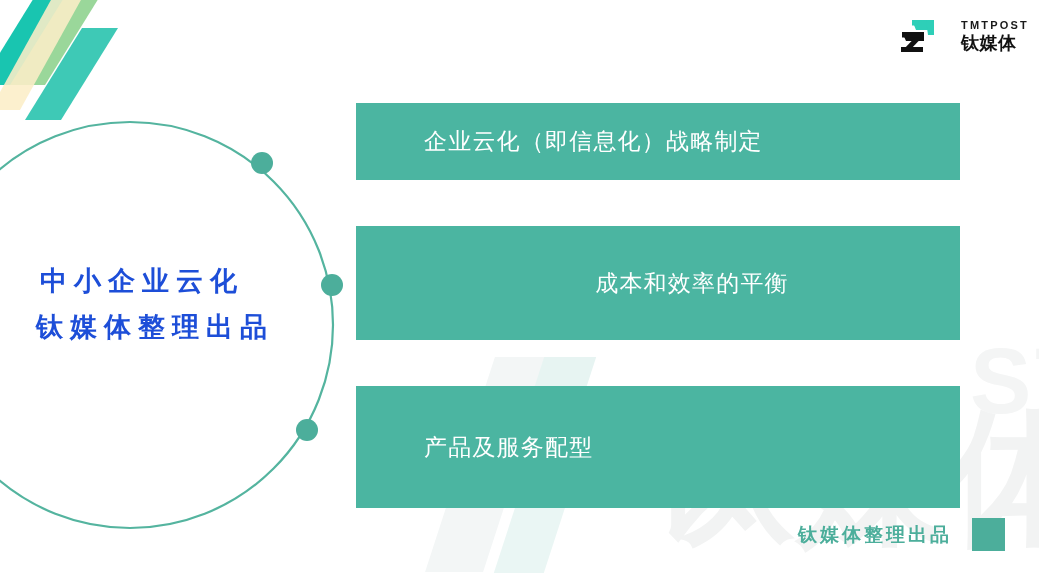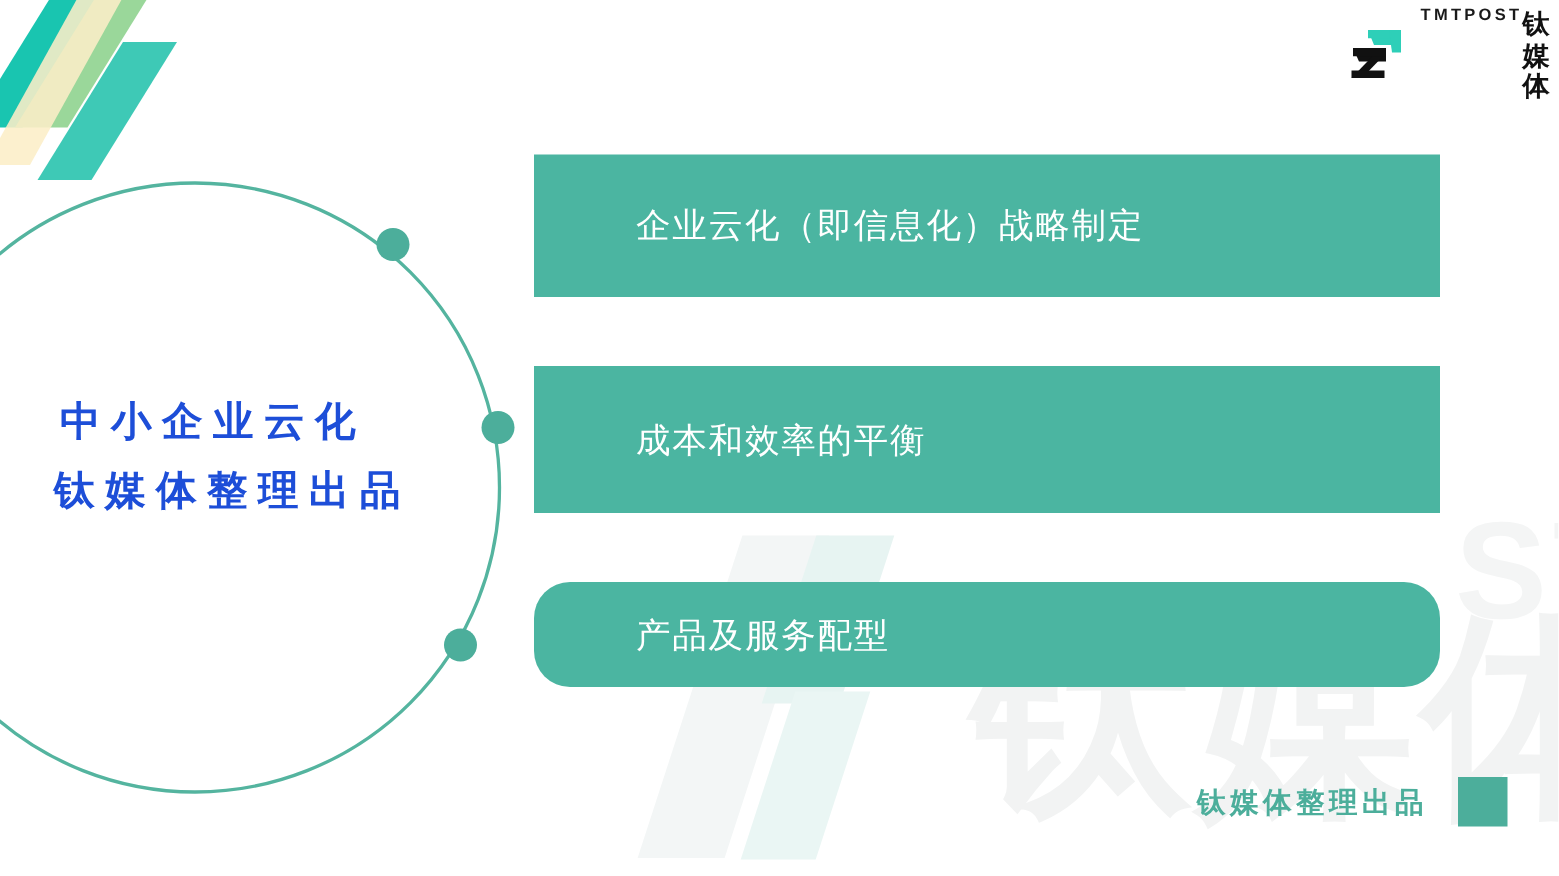--- a/index.html
+++ b/index.html
@@ -76,21 +76,21 @@
 
   
   .logo {
     position:absolute;
     right:28px; top:12px;
     width:115px; height:48px;
     z-index:5;
     display:flex; align-items:center;
   }
   .logo-mark { width:44px; height:44px; flex:0 0 auto; }
-  .logo-text { margin-left:7px; display:flex; flex-direction:row; justify-content:center; }
+  .logo-text { margin-left:21px; display:flex; flex-direction:column; justify-content:center; }
   .logo-en {
     font-size:11px; font-weight:bold; letter-spacing:2.2px;
     color:#1a1a1a; line-height:1.1;
   }
   .logo-cn {
     font-size:18px; font-weight:bold; letter-spacing:0.5px;
     color:#111111; line-height:1.15; margin-top:2px;
   }
 
   
@@ -123,23 +123,23 @@
     z-index:4;
   }
   .bar {
     width:604px;
     background:#4bb5a1;
     display:flex;
     align-items:center;
     padding-left:68px;
     margin-bottom:46px;
   }
-  .bar-1 { height:95px; }
-  .bar-2 { height:98px; }
-  .bar-3 { height:70px; margin-bottom:0;border-radius:24px; }
+  .bar-1 { height:77px; }
+  .bar-2 { height:114px;justify-content:center; }
+  .bar-3 { height:122px; margin-bottom:0; }
   .bar-text {
     color:#ffffff;
     font-size:23px;
     letter-spacing:1.2px;
     font-weight:400;
   }
 
   
   .footer {
     position:absolute;

